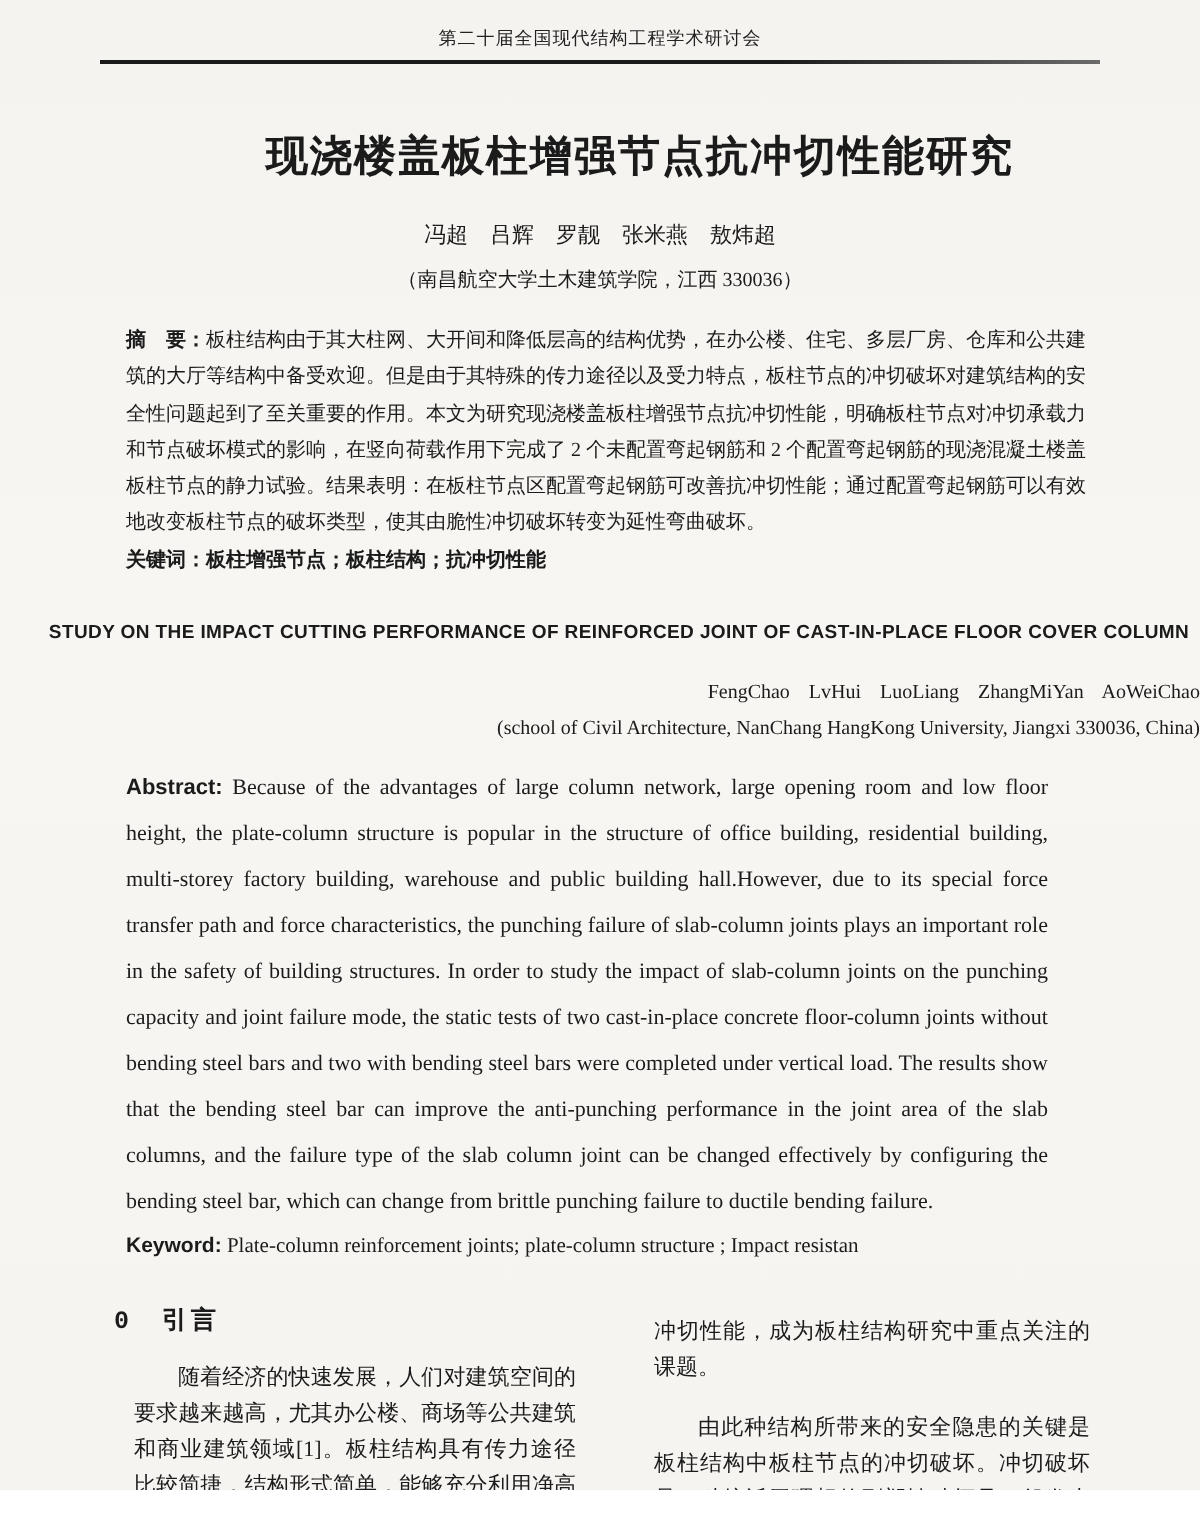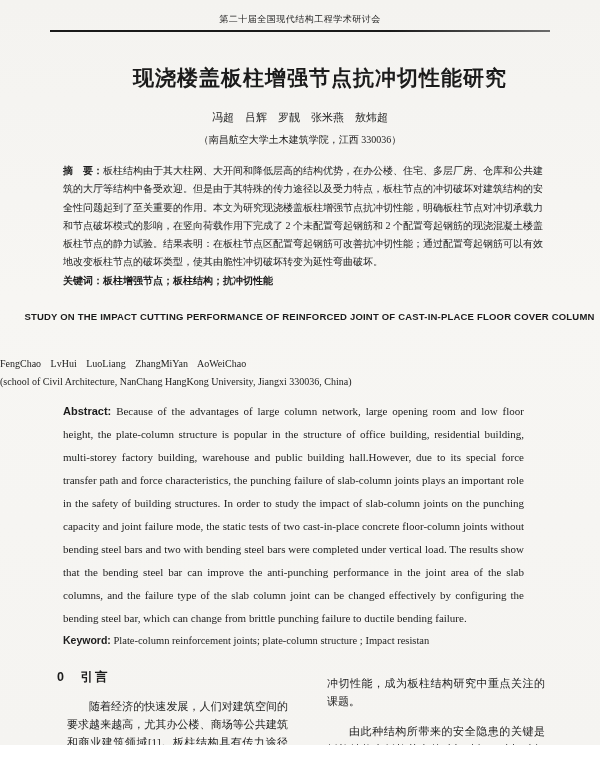--- a/index.html
+++ b/index.html
@@ -62,28 +62,28 @@
     margin-top:21px;
     text-align:center;
     font-family:"Liberation Sans", sans-serif;
     font-weight:700;
     font-size:9.5px;
     white-space:nowrap;
     letter-spacing:0.2px;
     padding-left:19px;
   }
   .authors-en{
-    margin-top:36px;
-    text-align:left;
+    margin-top:19px;
+    text-align:right;
     font-size:10px;
     word-spacing:7px;
   }
   .affil-en{
     margin-top:7px;
-    text-align:left;
+    text-align:right;
     font-size:10px;
   }
   .abs-en{
     margin:13px 76px 0 63px;
     font-size:11px;
     line-height:23px;
     text-align:justify;
   }
   .kw-en{
     margin:0 57px 0 63px;
@@ -91,21 +91,21 @@
     line-height:21px;
   }
   .columns{
     display:flex;
     margin:12px 43px 0 55px;
     gap:15px;
   }
   .col-left{width:245px;}
   .col-right{width:242px;}
   .sec-heading{
-    font-family:Liberation Sans, sans-serif;
+    font-family:Liberation Mono, monospace;
     font-weight:700;
     font-size:12.5px;
     margin:6px 0 7px 2px;
     letter-spacing:2px;
   }
   .body-p{
     margin:12px;
     font-size:11px;
     line-height:17.9px;
     text-align:justify;

